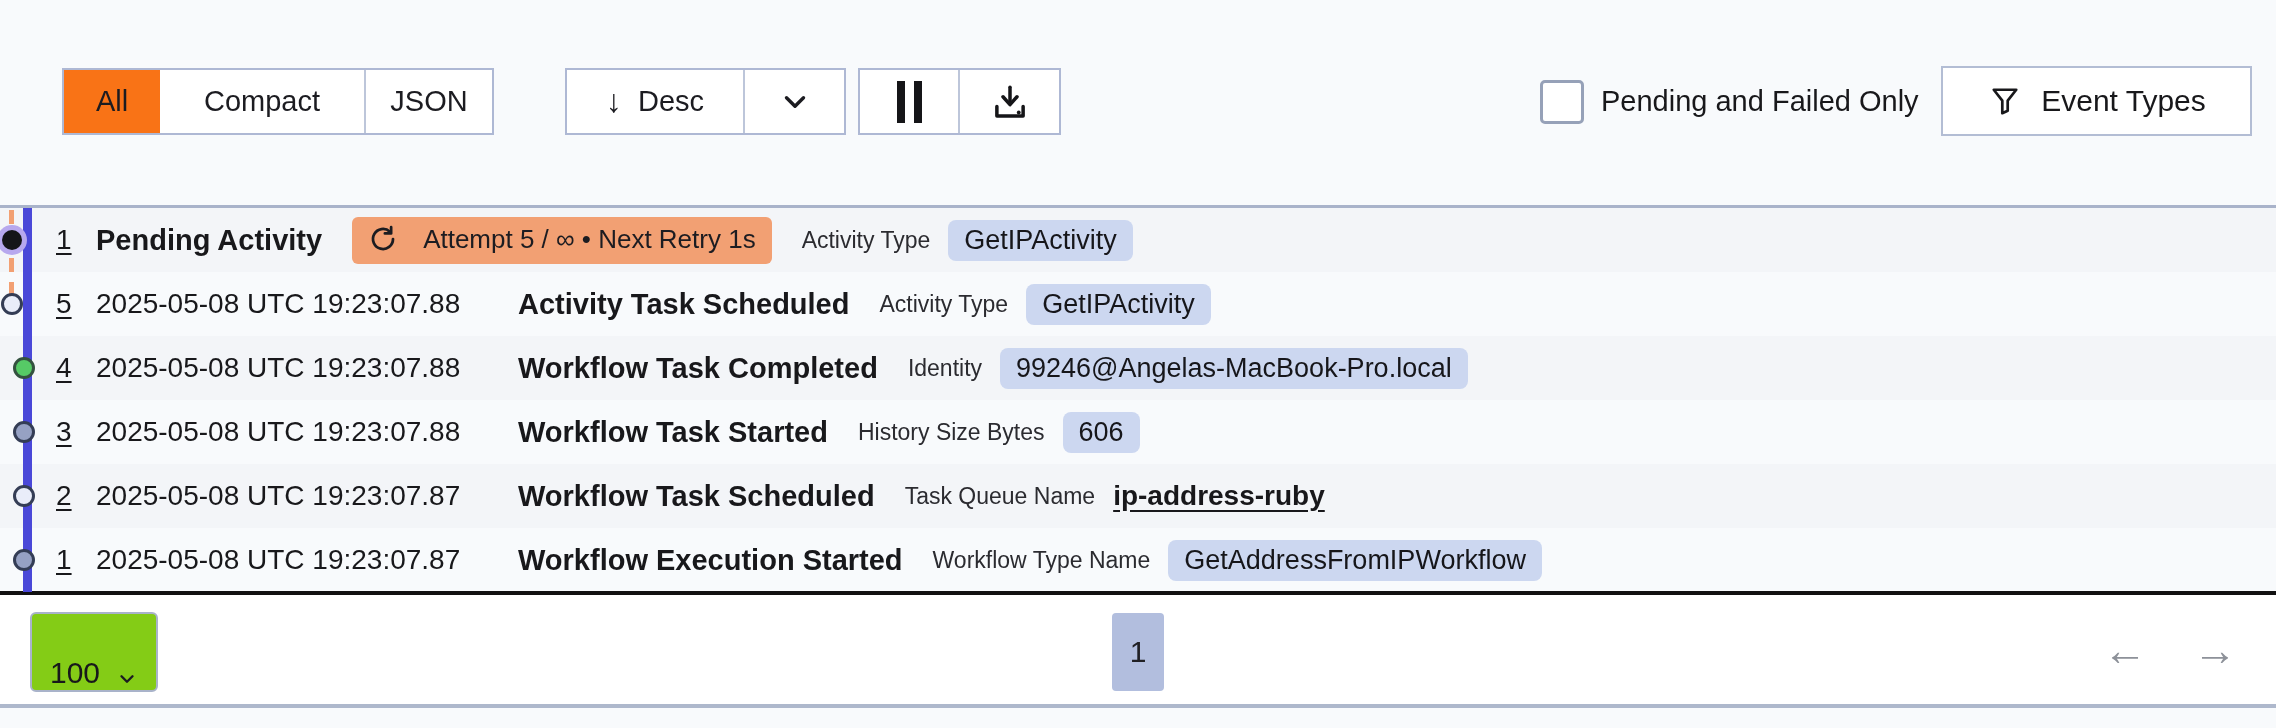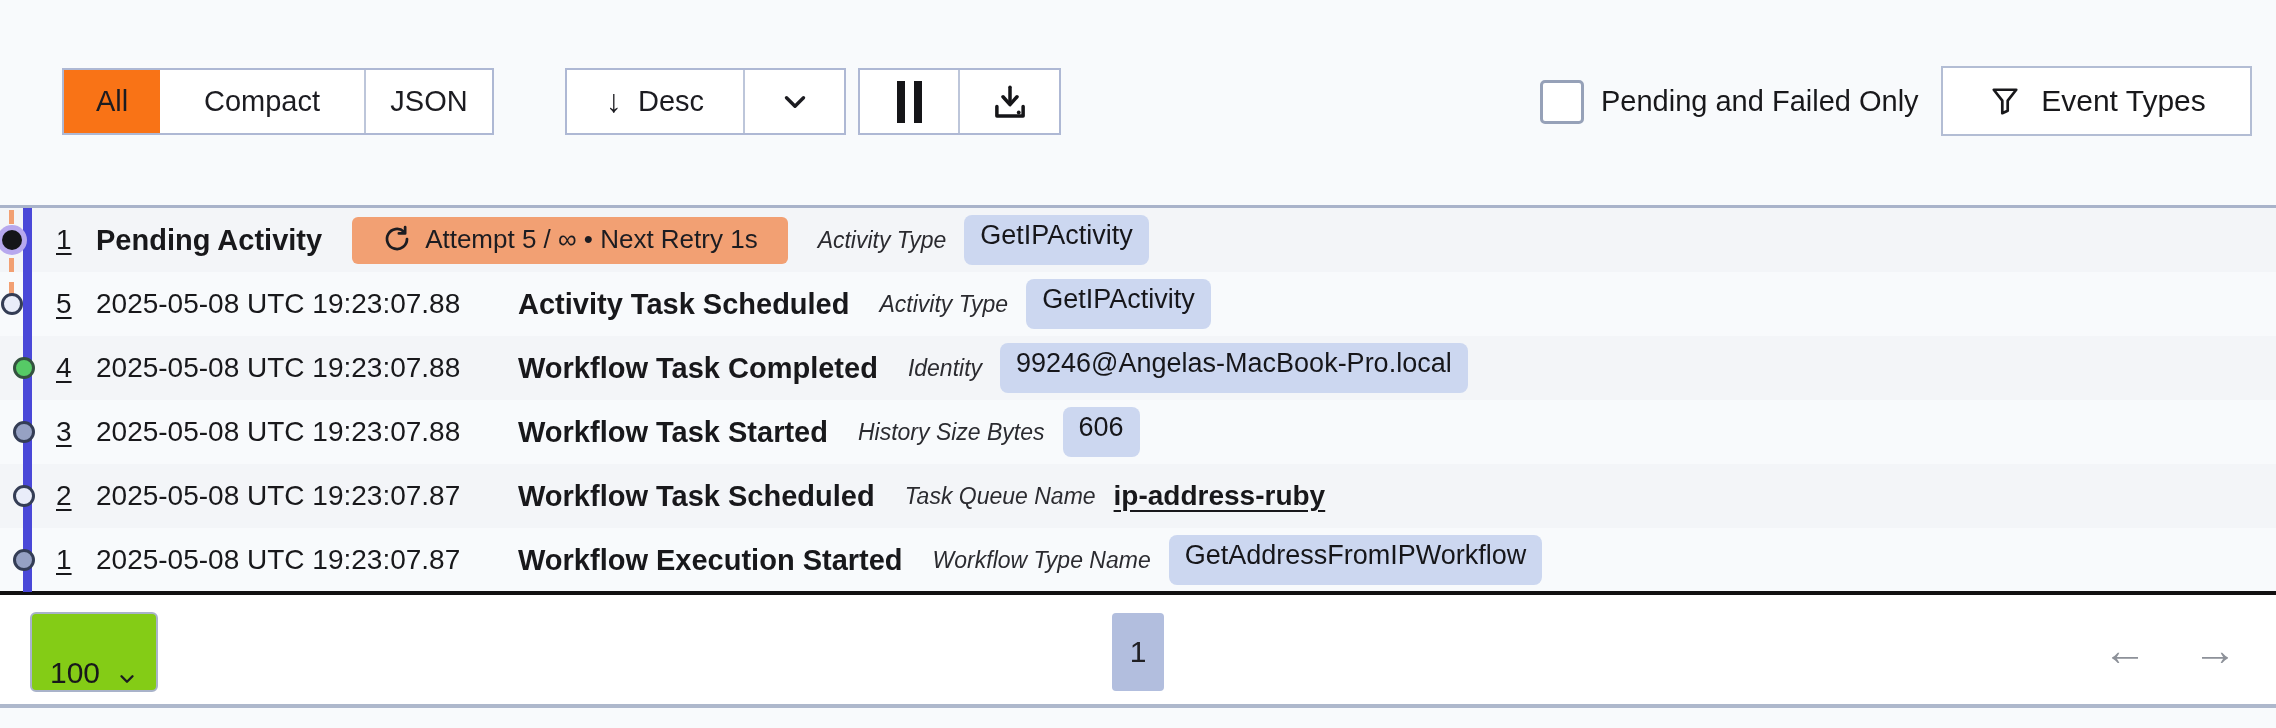--- a/index.html
+++ b/index.html
@@ -45,28 +45,28 @@
     position:absolute; left:0; width:2276px; height:64px;
     display:flex; align-items:center; padding-left:56px; cursor:pointer;
   }
   .row.alt { background:#f3f5f8; }
   .num {
     width:26px; margin-right:14px; font-size:28px; color:#18181b;
     text-decoration:underline; text-underline-offset:4px; flex:none;
   }
   .time { width:388px; margin-right:34px; font-size:28px; color:#18181b; flex:none; }
   .ename { font-size:29px; font-weight:700; margin-right:30px; white-space:nowrap; }
-  .attr-label { font-size:23px; color:#2b2b30; margin-right:18px; white-space:nowrap;font-style:italic; }
+  .attr-label { font-size:23px; color:#2b2b30; margin-right:18px; white-space:nowrap; }
   .badge {
-    background:#ccd7f0; border-radius:8px; padding:5px 16px 14px;
+    background:#ccd7f0; border-radius:8px; padding:5px 16px 5px;
     font-size:27px; color:#16161a; white-space:nowrap;
   }
   .retry-badge {
-    background:#f2a073; border-radius:6px; padding:7px 30px 9px; margin-right:30px;
-    font-size:26px; color:#1c1c21; display:flex; align-items:center; gap:13px; white-space:nowrap;
+    background:#f2a073; border-radius:6px; padding:7px 16px 9px; margin-right:30px;
+    font-size:26px; color:#1c1c21; display:flex; align-items:center; gap:25px; white-space:nowrap;
   }
   .link-value { font-size:28px; color:#18181b; text-decoration:underline; text-underline-offset:5px; white-space:nowrap;font-weight:bold; }
 
   
   .tl-line { position:absolute; left:23px; top:0; width:9px; height:384px; background:#4a48d8; z-index:1; }
   .tl-dashed {
     position:absolute; left:9px; top:2px; width:5px; height:98px; z-index:1;
     background:repeating-linear-gradient(180deg,#f2a073 0 14px,transparent 14px 24px);
   }
   .dot { position:absolute; border-radius:50%; z-index:2; }

